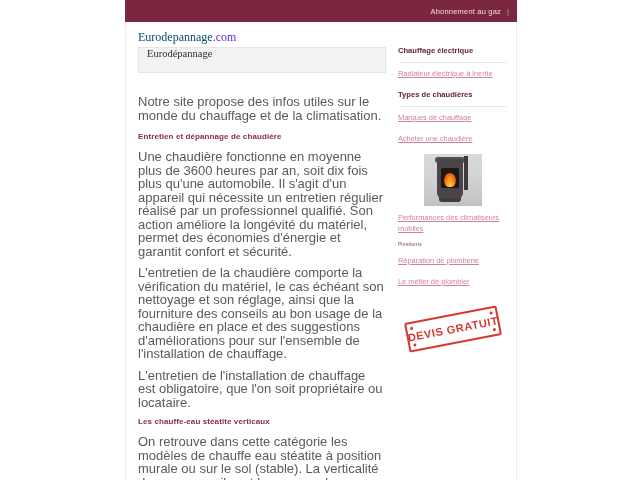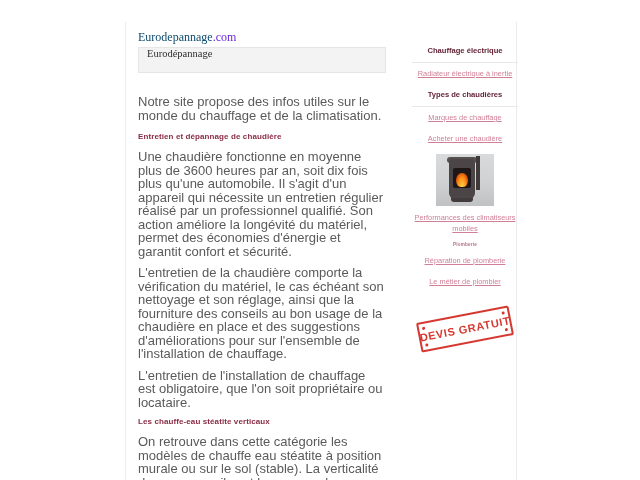--- a/index.html
+++ b/index.html
@@ -97,23 +97,22 @@
     font-weight: bold;
     color: #8a2d46;
     margin: 0 0 9px 0;
     letter-spacing: 0.1px;
   }
   h2.section.spaced { margin-top: 4px; }
 
   
   .side-col {
     position: absolute;
-    left: 284px; top: 18px;
+    left: 272px; top: 18px;
     width: 110px;
-    text-align: center;
   }
   .side-head {
     font-size: 7.6px;
     font-weight: bold;
     color: #5f1f32;
     padding: 6px 0 7px 0;
     white-space: nowrap;
   }
   .side-rule {
     height: 1px;
@@ -223,20 +222,24 @@
   .sd1 { left: 3px;  top: 3px; }
   .sd2 { right: 3px; top: 3px; }
   .sd3 { left: 3px;  bottom: 3px; }
   .sd4 { right: 3px; bottom: 3px; }
 </style>
 </head>
 <body>
 
 <div id="page">
 
+  <div class="topbar">
+    <span class="topbar-link">Abonnement au gaz</span>
+    <span class="topbar-sep">|</span>
+  </div>
 
   <div class="container">
 
     <div class="main-col">
 
       <div class="brand">
         <span class="brand-name">Eurodepannage</span><span class="brand-tld">.com</span>
       </div>
 
       <div class="titlebox">

